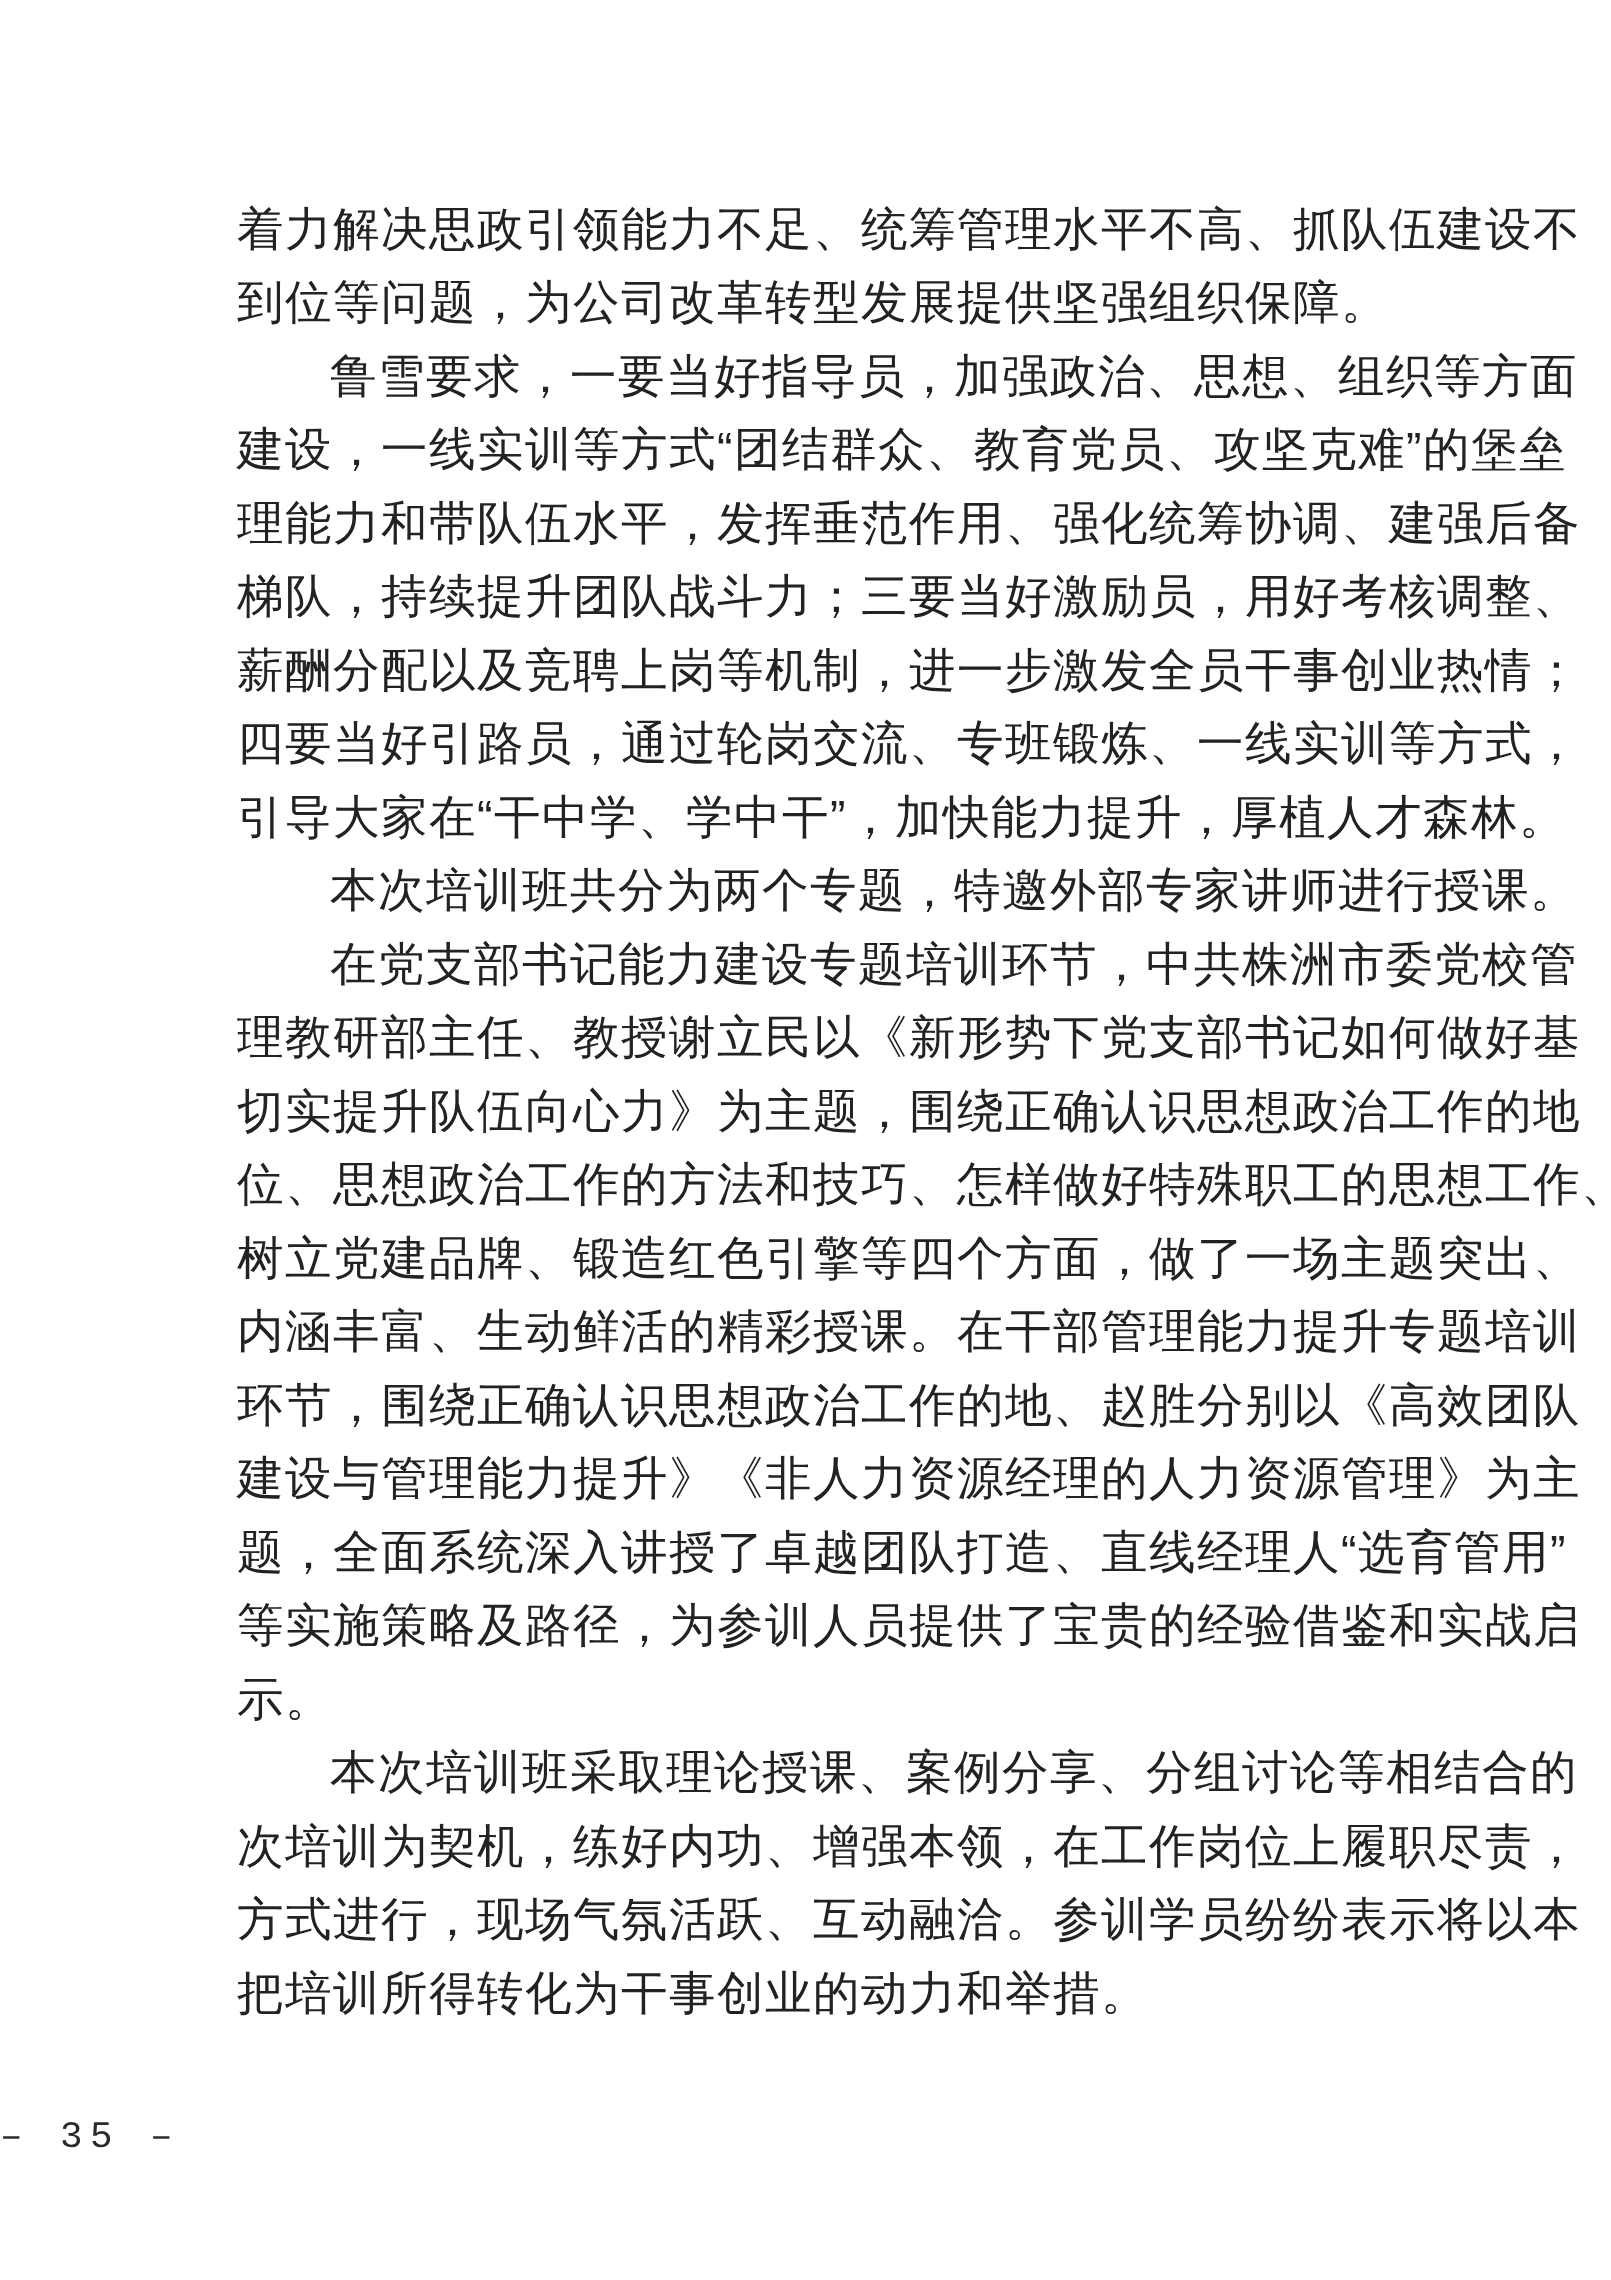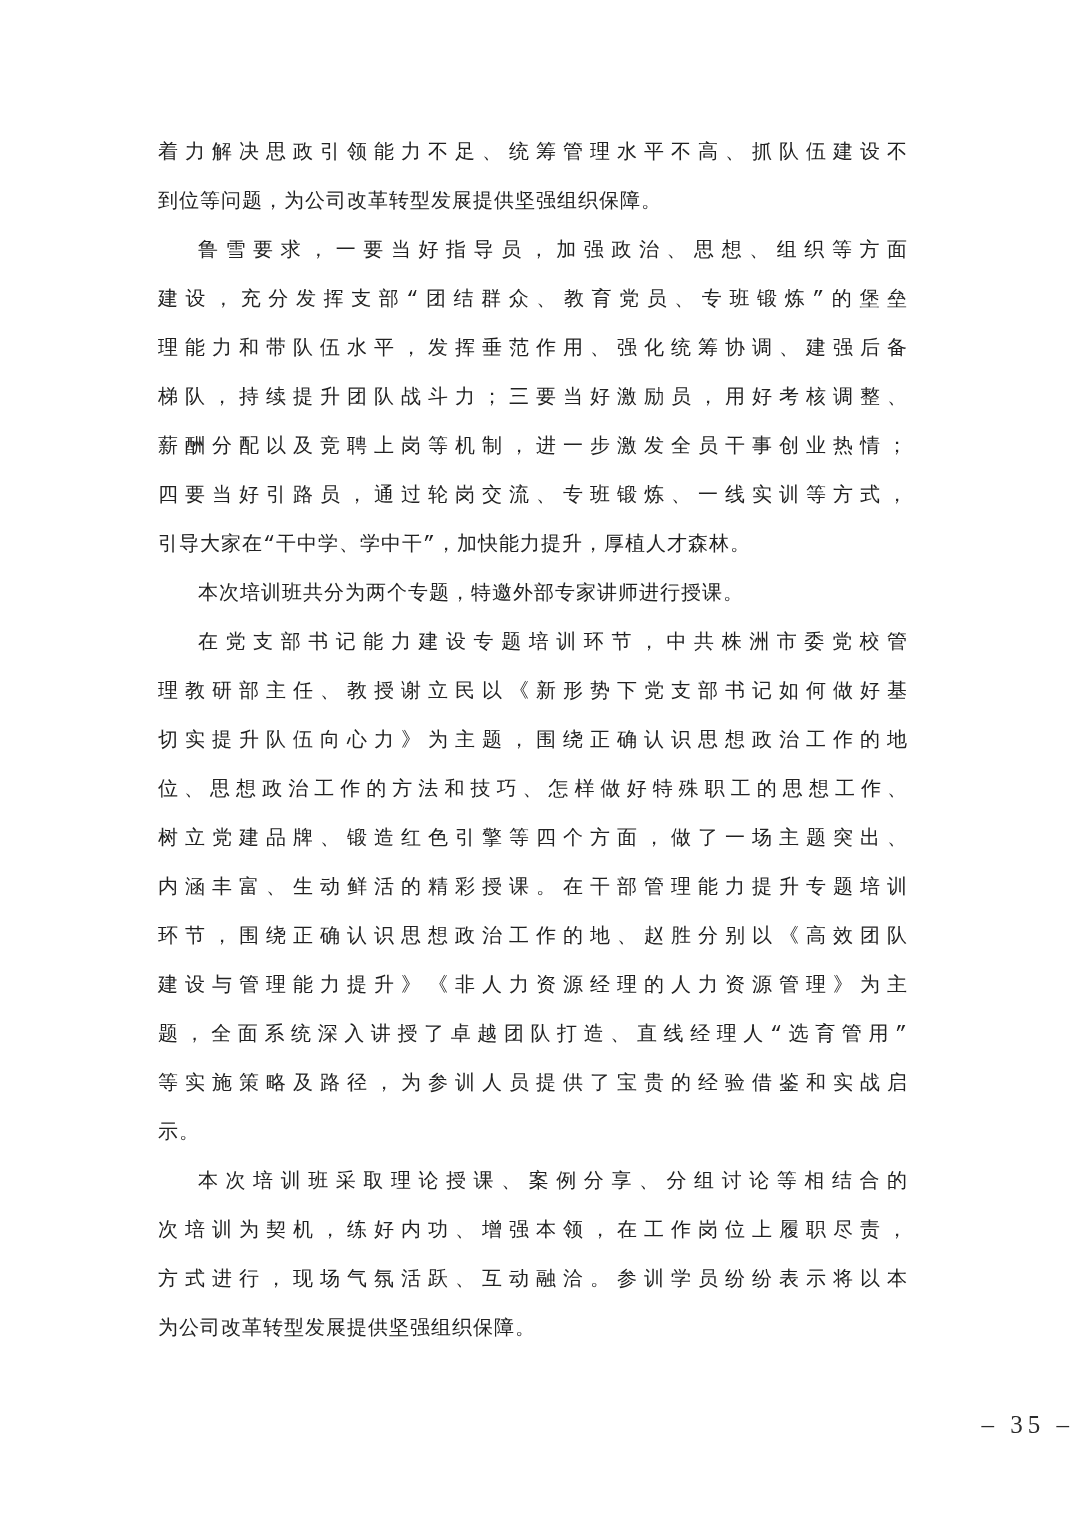--- a/index.html
+++ b/index.html
@@ -13,24 +13,24 @@
     height: 1520px;
     background: #ffffff;
     overflow: hidden;
     font-family: "Liberation Serif", "DejaVu Serif", serif;
   }
   .text-block {
     position: absolute;
     left: 158px;
     top: 128px;
     width: 750px;
-    font-size: 20px;
+    font-size: 31px;
     line-height: 49px;
     color: #222222;
-    font-family: Liberation Mono, monospace;
+    font-family: Liberation Sans, sans-serif;
   }
   .paragraph {
     margin: 0;
     padding: 0;
   }
   .line {
     text-align: justify;
     text-align-last: justify;
     text-justify: inter-character;
     letter-spacing: 1px;
@@ -42,40 +42,40 @@
     text-align-last: left;
   }
   .line.indent {
     text-indent: 2em;
   }
   .page-number {
     position: absolute;
     top: 1408px;
     left: 0;
     width: 100%;
-    text-align: right;
+    text-align: left;
     font-size: 25px;
     line-height: 34px;
     color: #2b2b2b;
     letter-spacing: 5px;
-    font-family: Liberation Serif, serif;
+    font-family: Liberation Mono, monospace;
   }
 </style>
 </head>
 <body>
 
 <div class="page">
   <div class="text-block" id="doc-body">
       <div class="paragraph">
         <div class="line">着力解决思政引领能力不足、统筹管理水平不高、抓队伍建设不</div>
         <div class="line para-end">到位等问题，为公司改革转型发展提供坚强组织保障。</div>
       </div>
       <div class="paragraph">
         <div class="line indent">鲁雪要求，一要当好指导员，加强政治、思想、组织等方面</div>
-        <div class="line">建设，充分发挥支部“团结群众、教育党员、专班锻炼”的堡垒</div>
+        <div class="line">建设，一线实训等方式“团结群众、教育党员、攻坚克难”的堡垒</div>
         <div class="line">理能力和带队伍水平，发挥垂范作用、强化统筹协调、建强后备</div>
         <div class="line">梯队，持续提升团队战斗力；三要当好激励员，用好考核调整、</div>
         <div class="line">薪酬分配以及竞聘上岗等机制，进一步激发全员干事创业热情；</div>
         <div class="line">四要当好引路员，通过轮岗交流、专班锻炼、一线实训等方式，</div>
         <div class="line para-end">引导大家在“干中学、学中干”，加快能力提升，厚植人才森林。</div>
       </div>
       <div class="paragraph">
         <div class="line indent para-end">本次培训班共分为两个专题，特邀外部专家讲师进行授课。</div>
       </div>
       <div class="paragraph">
@@ -88,17 +88,17 @@
         <div class="line">环节，围绕正确认识思想政治工作的地、赵胜分别以《高效团队</div>
         <div class="line">建设与管理能力提升》《非人力资源经理的人力资源管理》为主</div>
         <div class="line">题，全面系统深入讲授了卓越团队打造、直线经理人“选育管用”</div>
         <div class="line">等实施策略及路径，为参训人员提供了宝贵的经验借鉴和实战启</div>
         <div class="line para-end">示。</div>
       </div>
       <div class="paragraph">
         <div class="line indent">本次培训班采取理论授课、案例分享、分组讨论等相结合的</div>
         <div class="line">次培训为契机，练好内功、增强本领，在工作岗位上履职尽责，</div>
         <div class="line">方式进行，现场气氛活跃、互动融洽。参训学员纷纷表示将以本</div>
-        <div class="line para-end">为公司改革转型发展提供坚强组织保障。</div>
+        <div class="line para-end">把培训所得转化为干事创业的动力和举措。</div>
       </div>
     </div>
   <div class="page-number">– 35 –</div>
 </div>
 
 </body></html>

